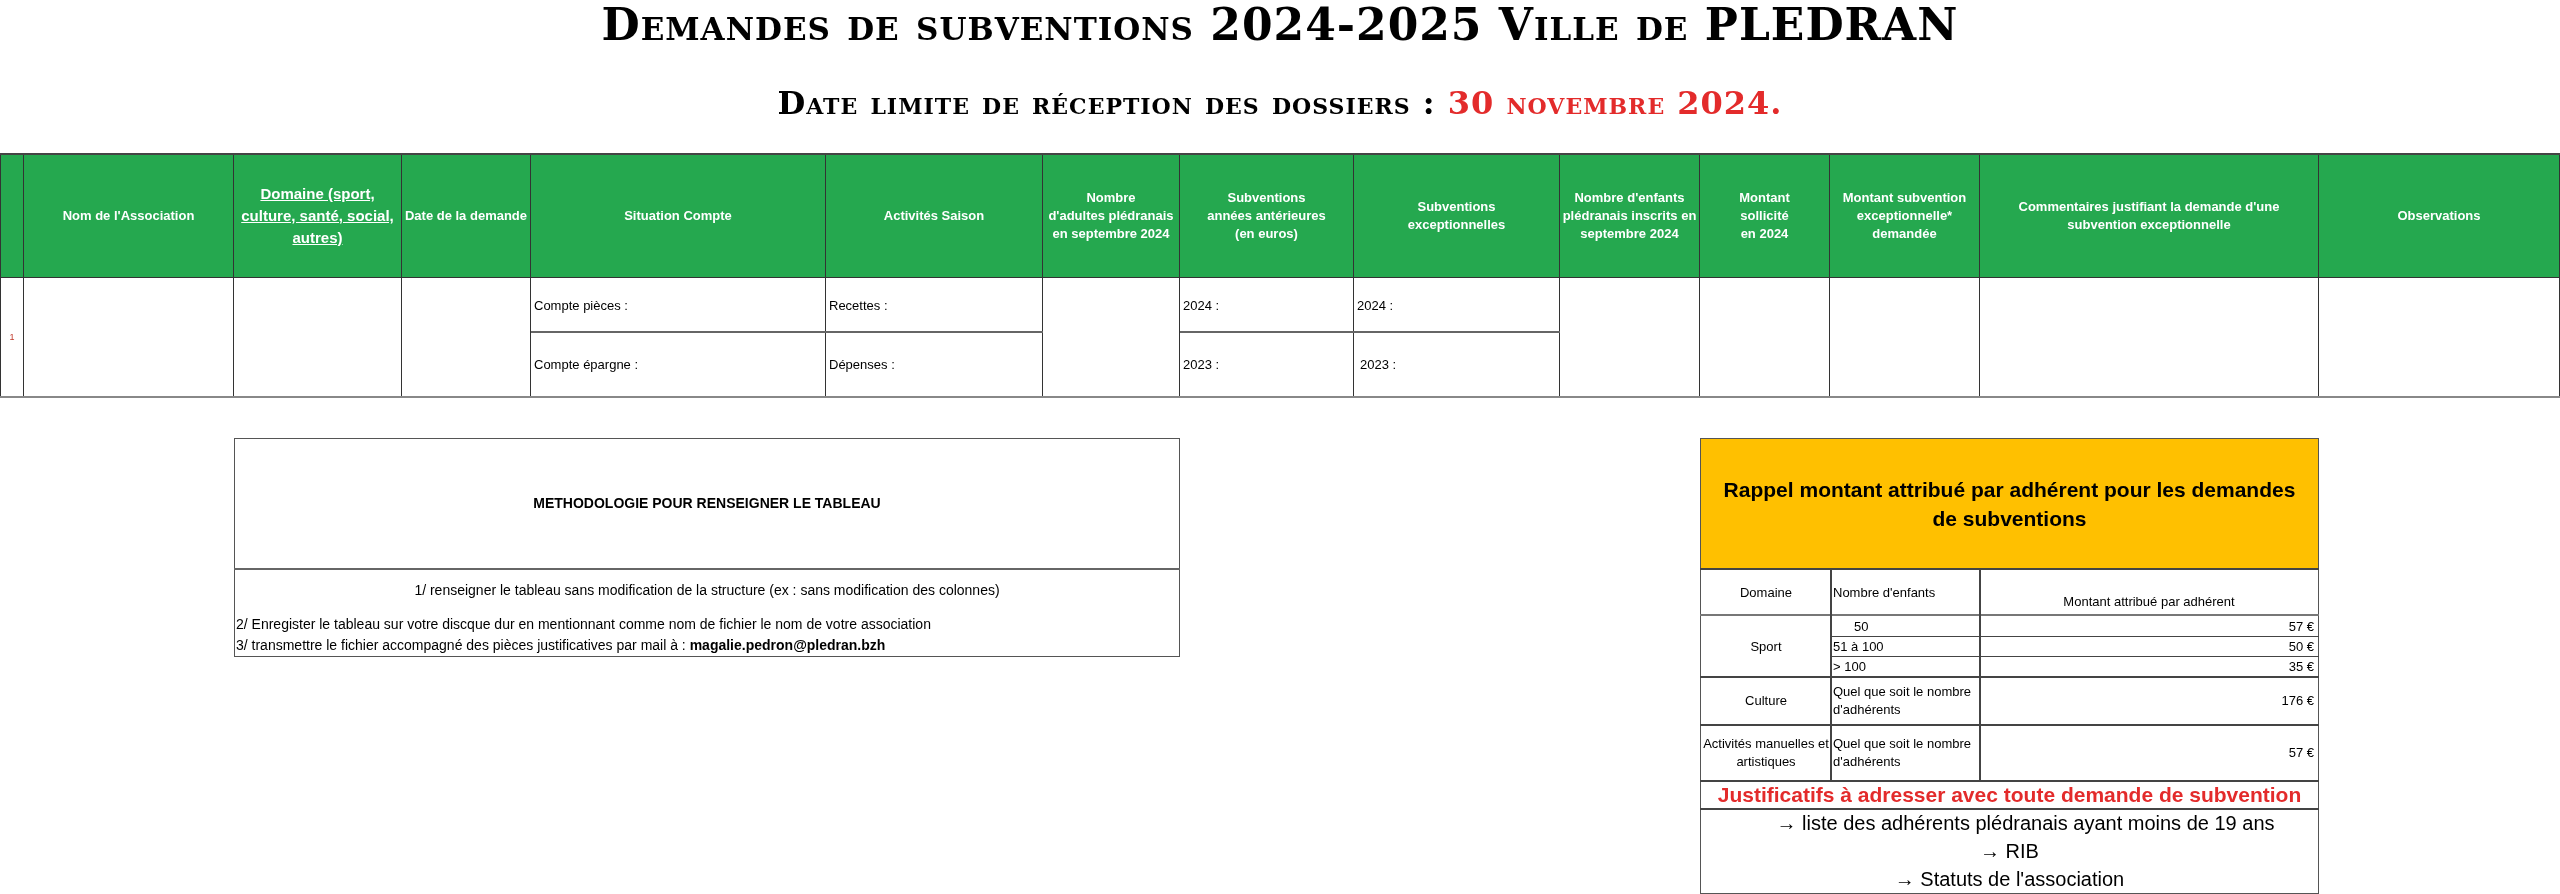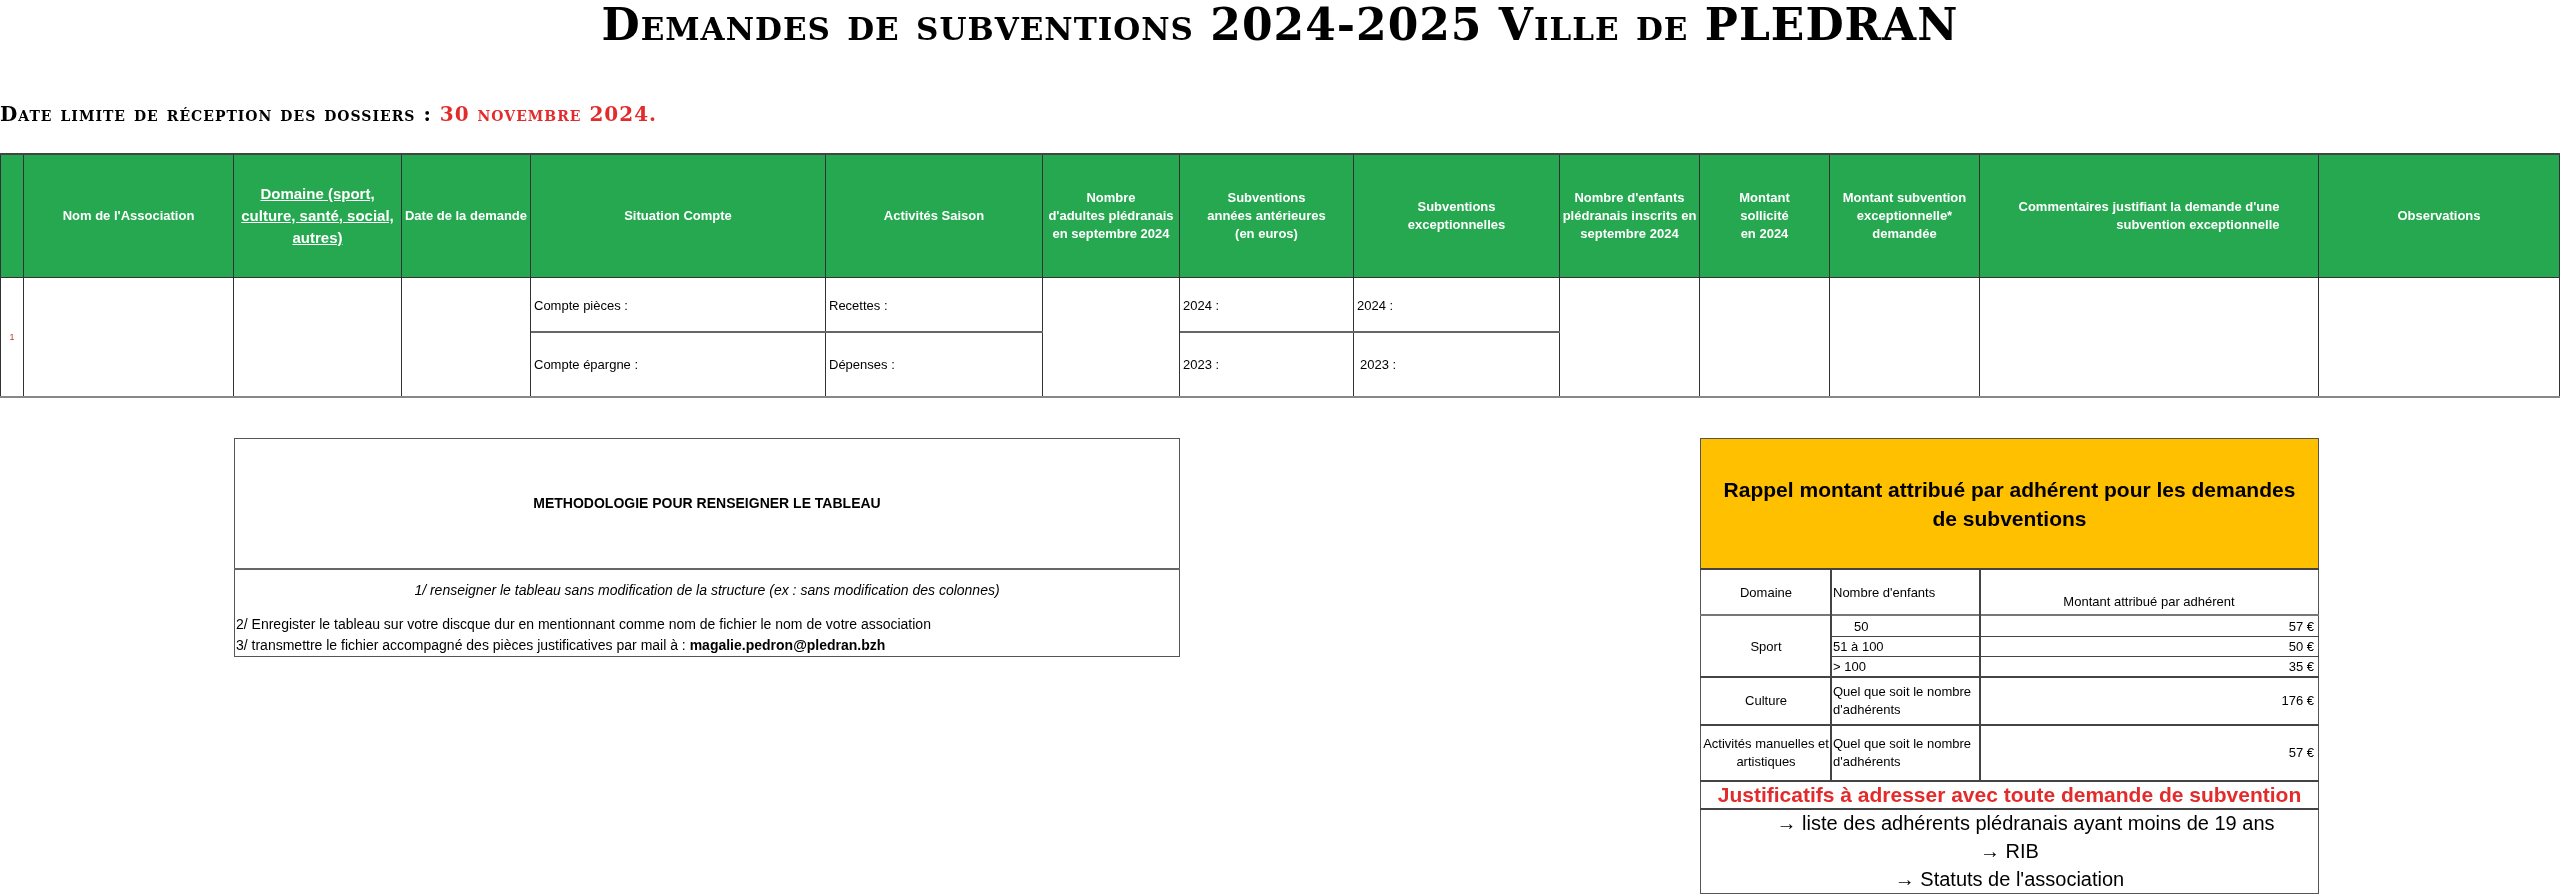--- a/index.html
+++ b/index.html
@@ -1,23 +1,23 @@
 <!DOCTYPE html>
 <html><head>
 <meta charset="utf-8">
 <style>
   html, body { margin: 0; padding: 0; background: #ffffff; }
   body { width: 2560px; height: 894px; position: relative; overflow: hidden;
          font-family: "Liberation Sans", sans-serif; color: #000; }
   .title { position: absolute; left: 0; width: 2560px; top: 0; height: 50px;
            text-align: center; font-family: "DejaVu Serif", serif; font-weight: bold;
            font-variant: small-caps; font-size: 44px; line-height: 50px; letter-spacing: 1px; }
-  .subtitle { position: absolute; left: 0; width: 2560px; top: 92px; height: 44px;
-              font-family: "DejaVu Serif", serif; font-weight: bold;
-              font-variant: small-caps; font-size: 20px; line-height: 44px; letter-spacing: 1px; }
+  .subtitle { position: absolute; left: 0; width: 2560px; top: 81px; height: 44px;
+              text-align: center; font-family: "DejaVu Serif", serif; font-weight: bold;
+              font-variant: small-caps; font-size: 32px; line-height: 44px; letter-spacing: 1px; }
   .subtitle .red { color: #e32b2b; }
 
   .abs { position: absolute; box-sizing: border-box; }
   .hcell { background: #25a84f; color: #fff; font-weight: bold; font-size: 13px;
            display: flex; align-items: center; justify-content: center; text-align: center;
            border-right: 1.5px solid #333; white-space: pre-line; line-height: 18px; }
   .hcell.big { font-size: 15px; line-height: 22px; text-decoration: underline; }
   .bcell { background: #fff; border-right: 1.5px solid #333; font-size: 13px;
            display: flex; align-items: center; padding-left: 3px; }
   .hline { position: absolute; height: 1.5px; background: #666; }
@@ -64,21 +64,21 @@
 exceptionnelles</div>
   <div class="abs hcell" style="left:1560px;top:154px;width:140px;height:124px;">Nombre d'enfants
 plédranais inscrits en
 septembre 2024</div>
   <div class="abs hcell" style="left:1700px;top:154px;width:130px;height:124px;">Montant
 sollicité
 en 2024</div>
   <div class="abs hcell" style="left:1830px;top:154px;width:150px;height:124px;">Montant subvention
 exceptionnelle*
 demandée</div>
-  <div class="abs hcell" style="left:1980px;top:154px;width:339px;height:124px;text-align:right;">Commentaires justifiant la demande d'une
+  <div class="abs hcell" style="left:1980px;top:154px;width:339px;height:124px;">Commentaires justifiant la demande d'une
 subvention exceptionnelle</div>
   <div class="abs hcell" style="left:2319px;top:154px;width:241px;height:124px;">Observations</div>
   <div class="hline" style="left:0;top:153px;width:2560px;background:#444;"></div>
   <div class="hline" style="left:0;top:277px;width:2560px;background:#333;"></div>
 
   <div class="abs bcell" style="left:0;top:278px;width:24px;height:118px;border-left:1.5px solid #333;justify-content:center;padding-left:0;color:#c0392b;font-size:9px;">1</div>
   <div class="abs bcell" style="left:24px;top:278px;width:210px;height:118px;"></div>
   <div class="abs bcell" style="left:234px;top:278px;width:168px;height:118px;"></div>
   <div class="abs bcell" style="left:402px;top:278px;width:129px;height:118px;"></div>
   <div class="abs bcell" style="left:531px;top:278px;width:295px;height:54px;">Compte pièces :</div>
@@ -96,21 +96,21 @@
   <div class="abs bcell" style="left:1980px;top:278px;width:339px;height:118px;"></div>
   <div class="abs bcell" style="left:2319px;top:278px;width:241px;height:118px;"></div>
   <div class="hline" style="left:531px;top:331px;width:512px;"></div>
   <div class="hline" style="left:1180px;top:331px;width:380px;"></div>
   <div class="hline" style="left:0;top:396px;width:2560px;background:#888;height:2px;"></div>
 </div>
 
 <div class="frame" style="left:234px;top:438px;width:946px;height:219px;"></div>
 <div class="abs meth-title" style="left:234px;top:438px;width:946px;height:130px;">METHODOLOGIE POUR RENSEIGNER LE TABLEAU</div>
 <div class="hline" style="left:234px;top:568px;width:946px;"></div>
-<div class="meth-line" style="left:234px;width:946px;top:582px;text-align:center;font-style:italic;">1/  renseigner le tableau sans modification de la structure  (ex : sans modification des colonnes)</div>
+<div class="meth-line" style="left:234px;width:946px;top:582px;text-align:center;">1/  renseigner le tableau sans modification de la structure  (ex : sans modification des colonnes)</div>
 <div class="meth-line" style="left:236px;top:616px;">2/ Enregister le tableau sur votre discque dur en mentionnant comme nom de fichier le nom de votre association</div>
 <div class="meth-line" style="left:236px;top:637px;">
   <span>3/ transmettre le fichier accompagné des pièces justificatives par mail à : </span><b>magalie.pedron@pledran.bzh</b>
 </div>
 
 <div class="frame" style="left:1700px;top:438px;width:619px;height:456px;"></div>
 <div class="abs rappel-head" style="left:1701px;top:439px;width:617px;height:129px;">Rappel montant attribué par adhérent pour les demandes de subventions</div>
 <div class="hline" style="left:1700px;top:568px;width:619px;background:#444;"></div>
 
 <div class="rc center" style="left:1701px;top:569px;width:130px;height:46px;">Domaine</div>

